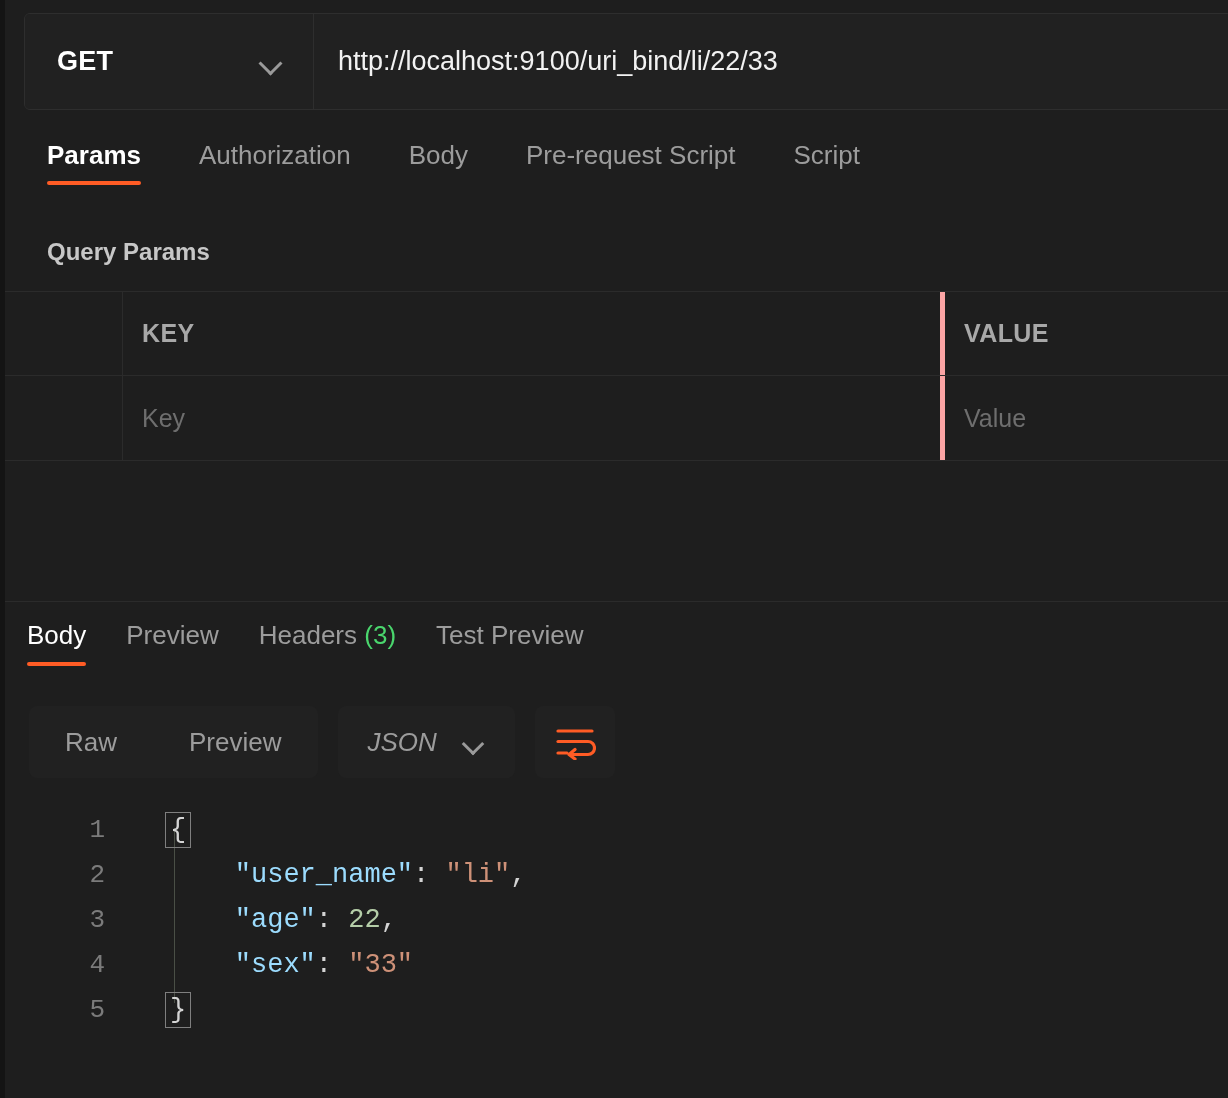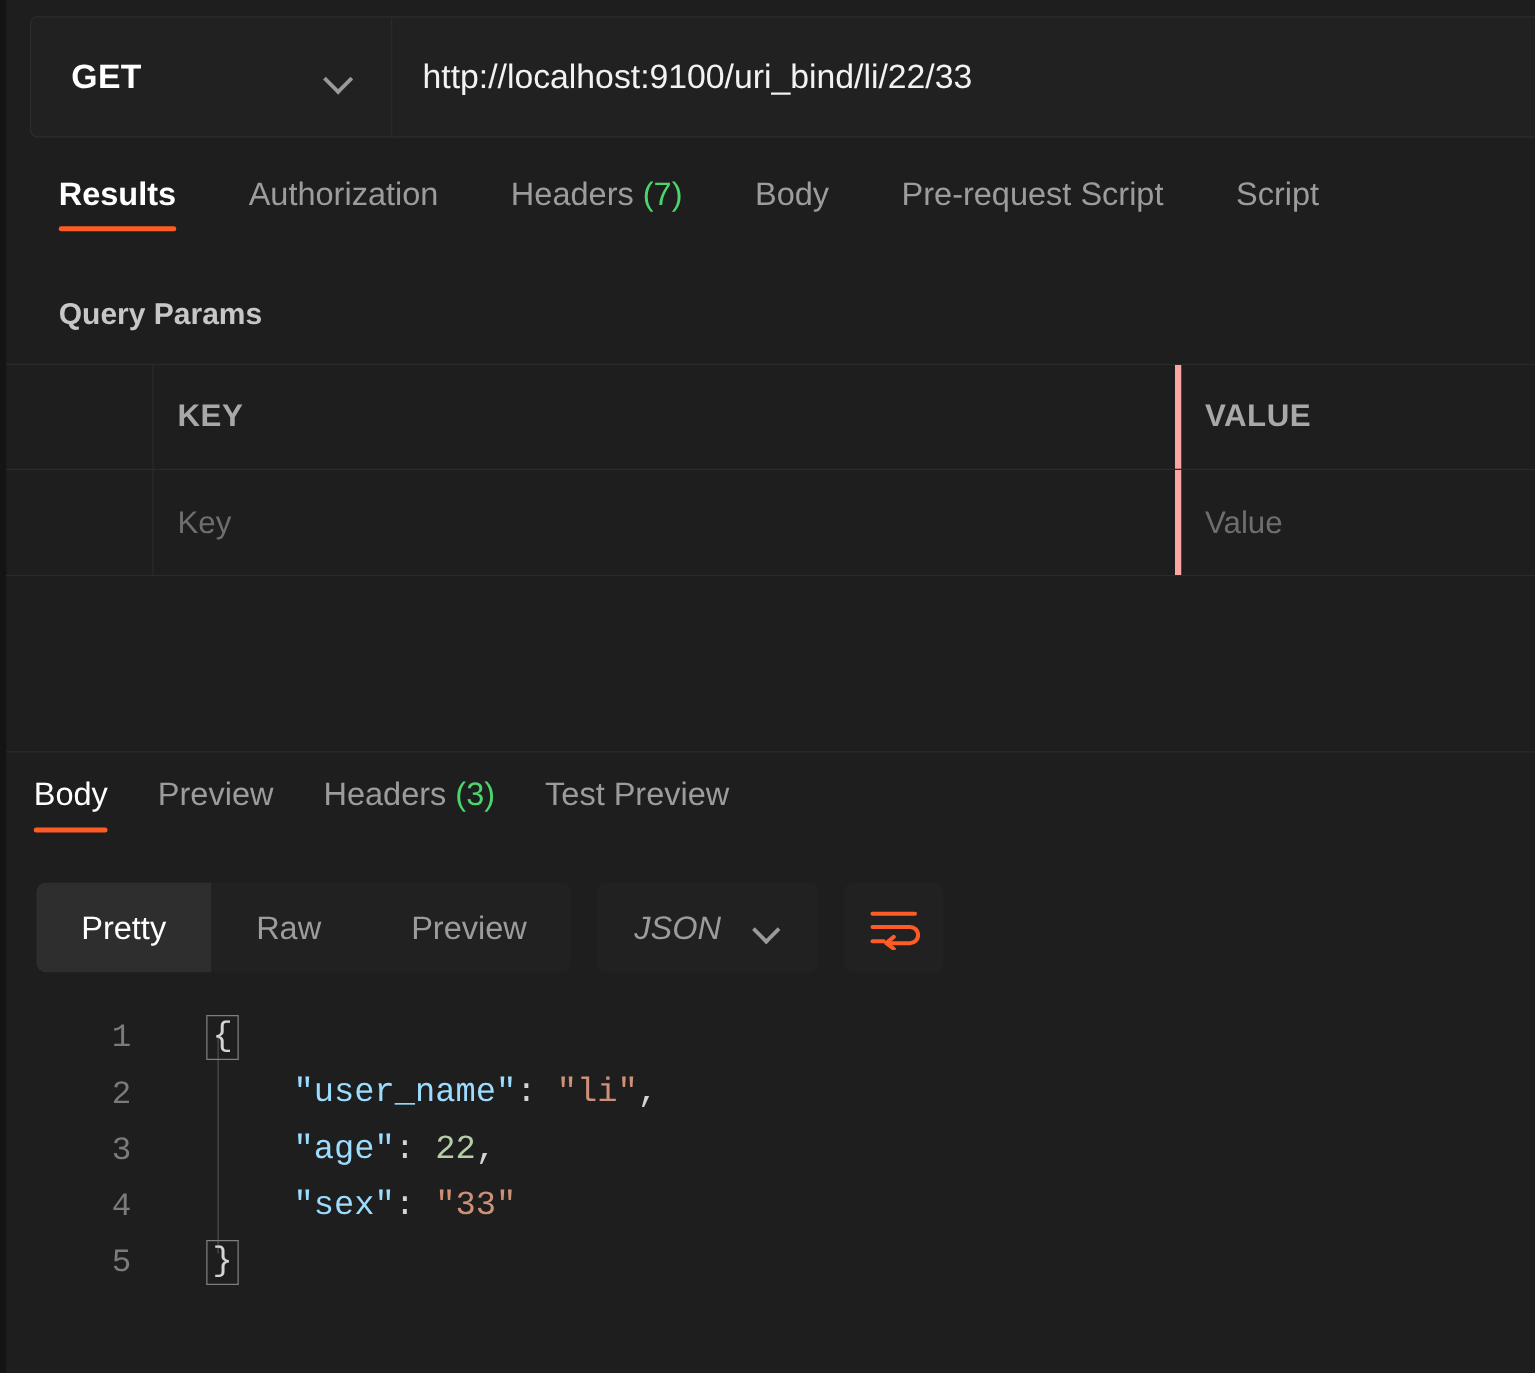--- a/index.html
+++ b/index.html
@@ -319,28 +319,24 @@
   <div class="url-bar">
     <div class="method-box">
       <span class="method-label">GET</span>
       <span class="chev"></span>
     </div>
     <div class="url-input" placeholder="Enter request URL">http://localhost:9100/uri_bind/li/22/33</div>
   </div>
 
   <div class="req-tabs">
     <div class="rtab active">
-      <span>Results</span>
+      <span>Params</span>
     </div>
     <div class="rtab">
       <span>Authorization</span>
-    </div>
-    <div class="rtab">
-      <span>Headers</span>
-      <span class="cnt">(7)</span>
     </div>
     <div class="rtab">
       <span>Body</span>
     </div>
     <div class="rtab">
       <span>Pre-request Script</span>
     </div>
     <div class="rtab">
       <span>Script</span>
     </div>
@@ -382,23 +378,20 @@
       <span>Headers</span>
       <span class="cnt">(3)</span>
     </div>
     <div class="stab">
       <span>Test Preview</span>
     </div>
   </div>
 
   <div class="fmt-row">
     <div class="seg">
-      <div class="seg-item active">
-        <span>Pretty</span>
-      </div>
       <div class="seg-item">
         <span>Raw</span>
       </div>
       <div class="seg-item">
         <span>Preview</span>
       </div>
     </div>
 
     <div class="json-sel">
       <span class="lbl">JSON</span>

